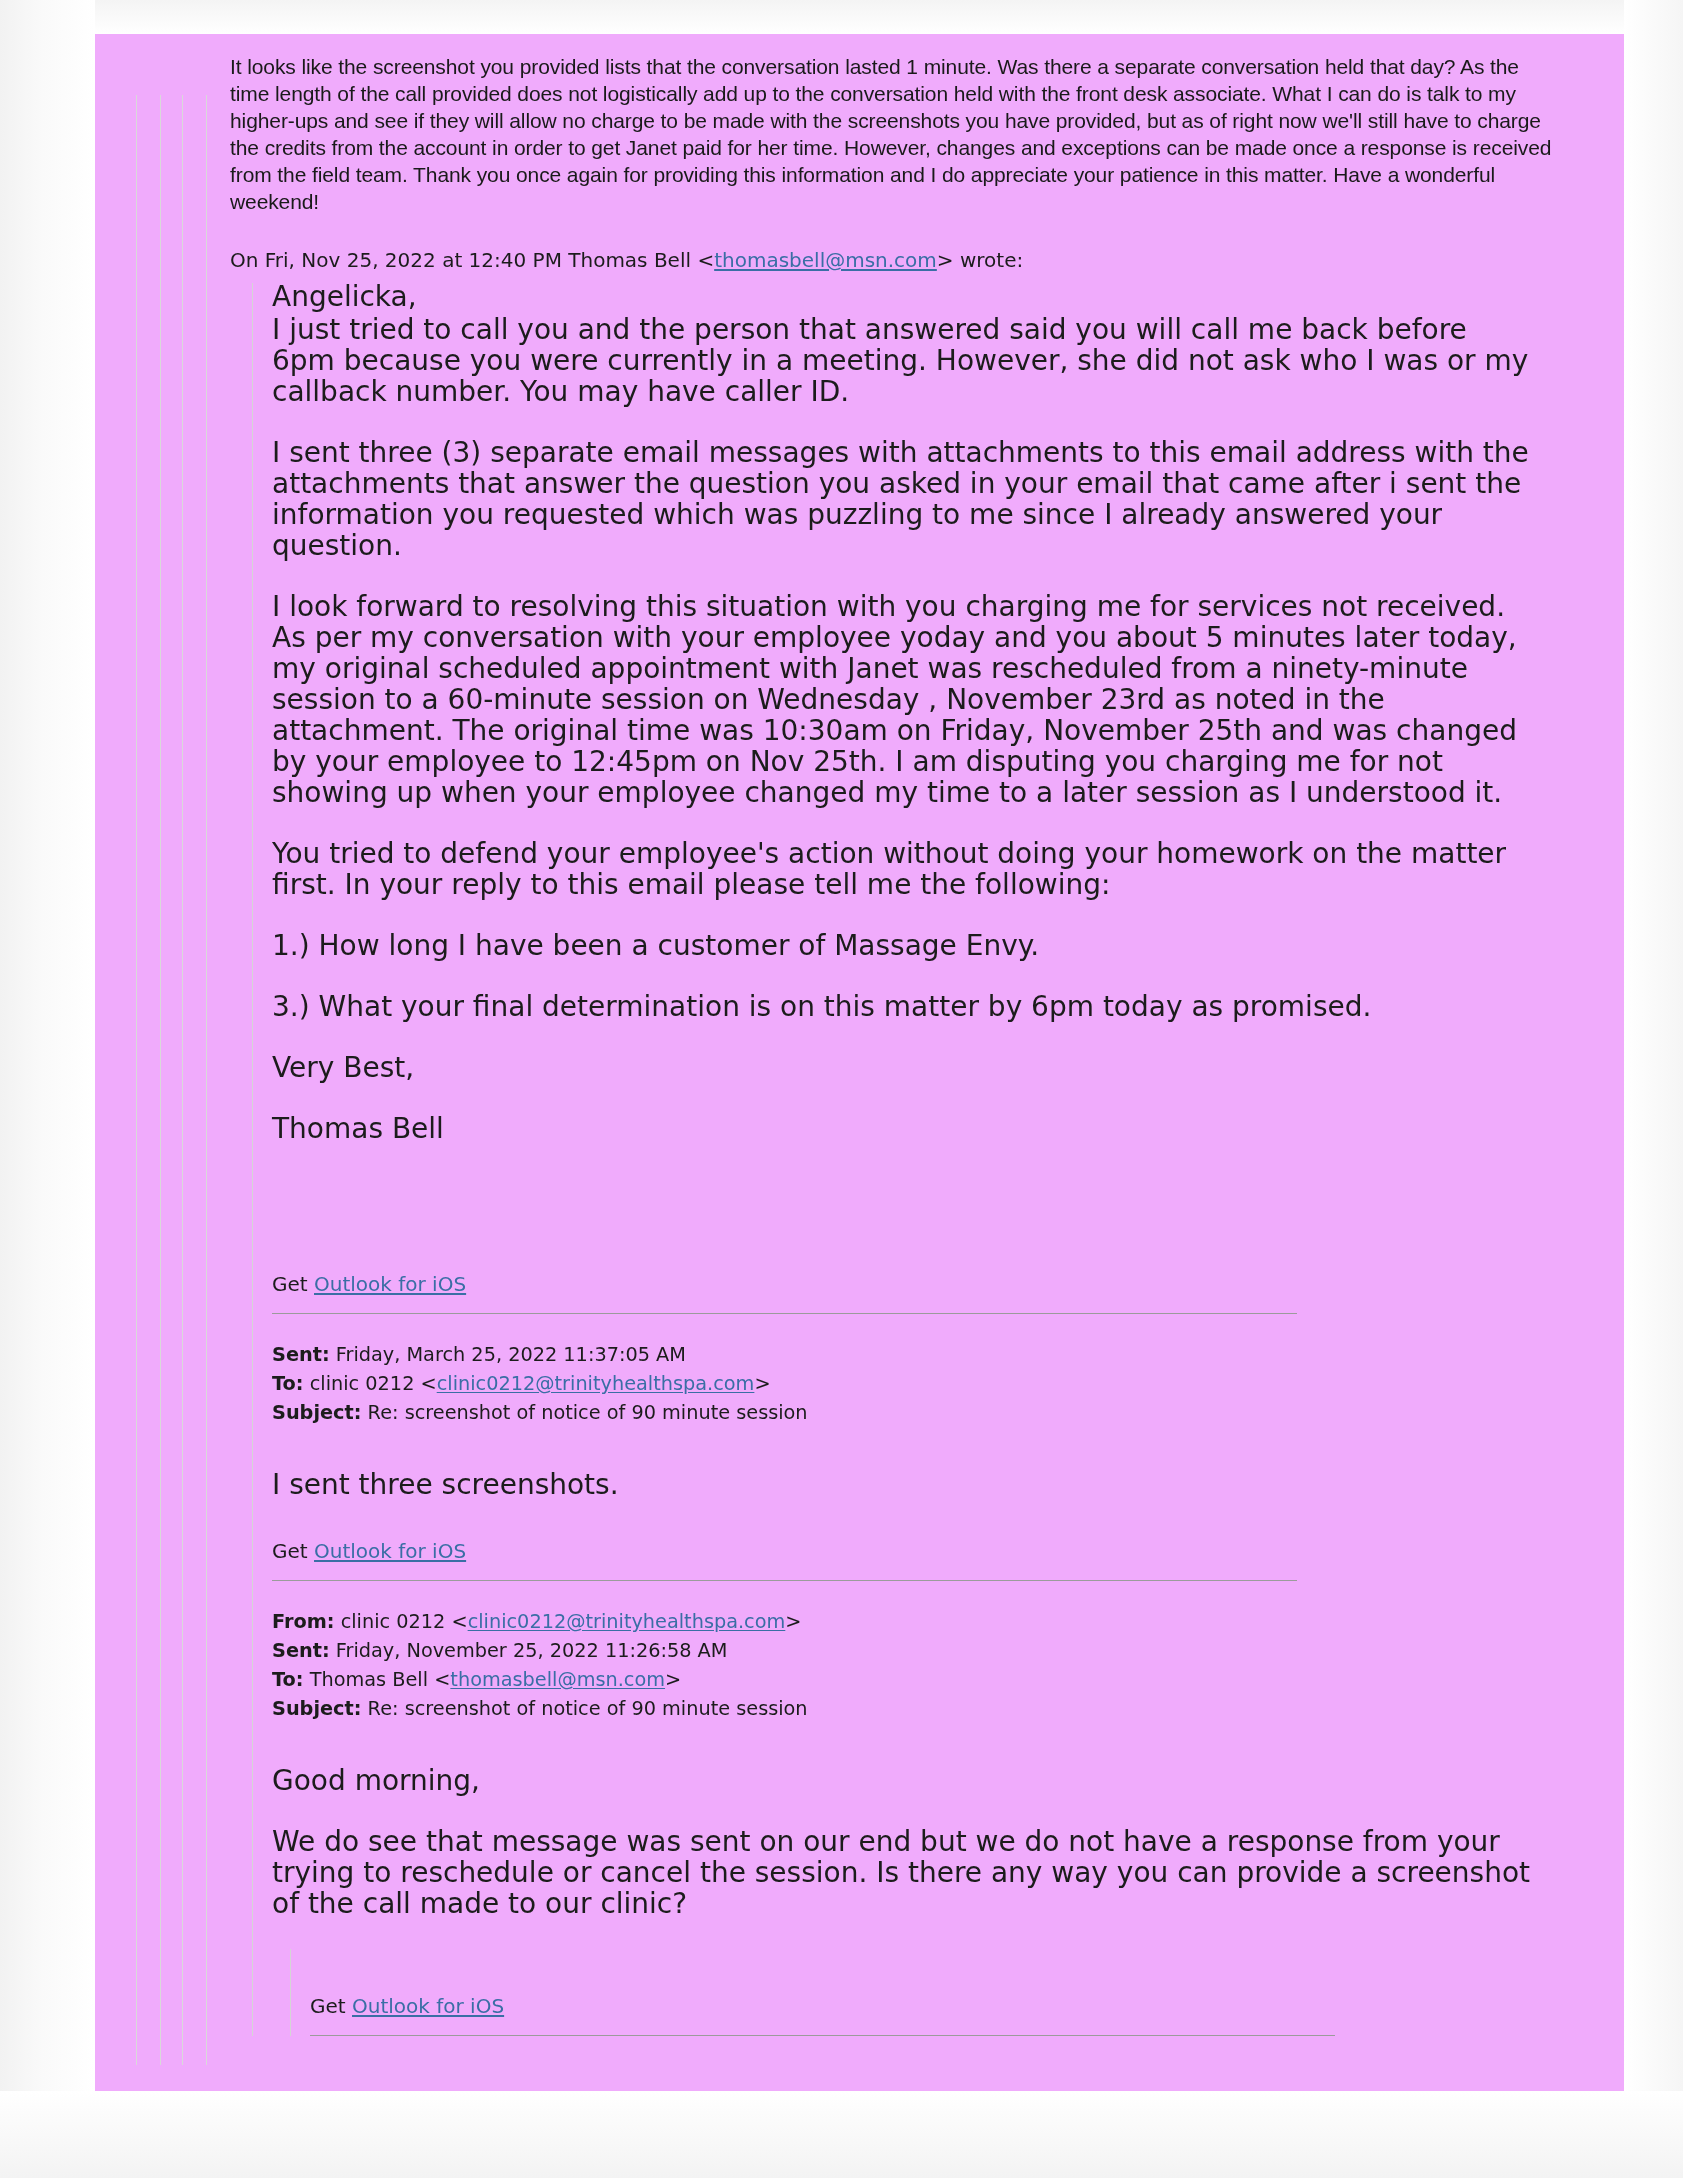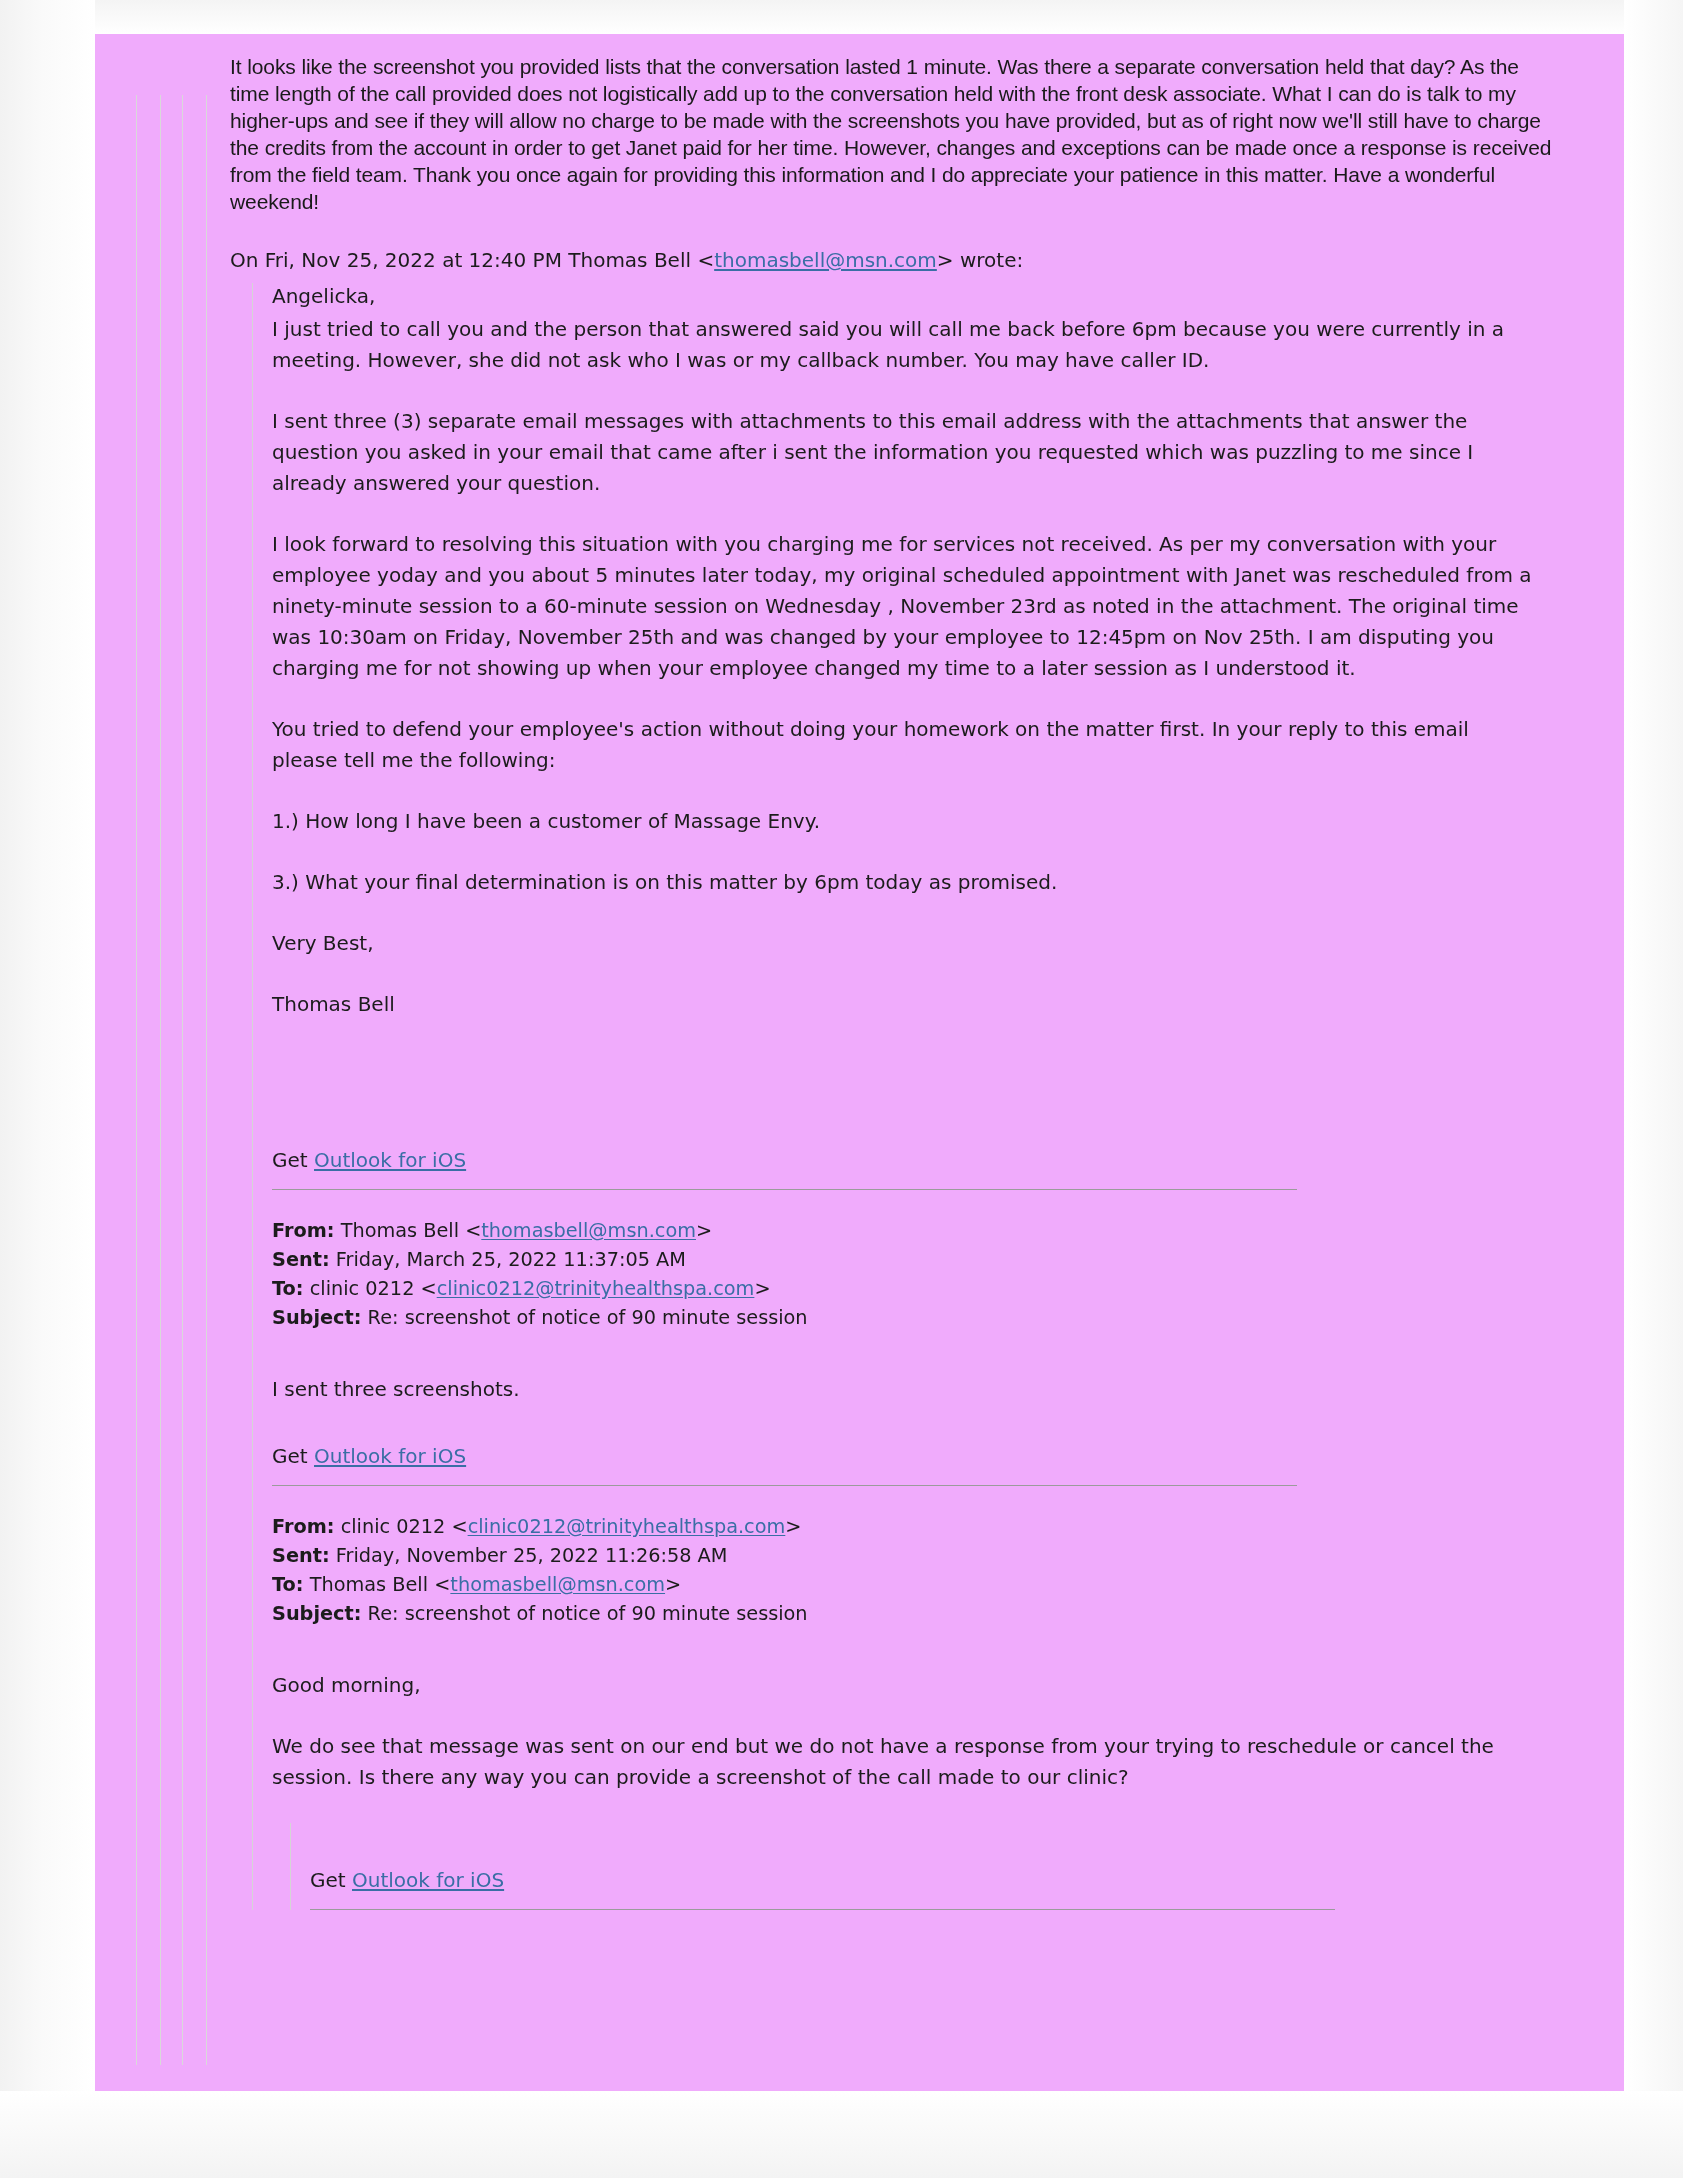--- a/index.html
+++ b/index.html
@@ -112,21 +112,21 @@
     content: "";
     position: absolute;
     left: 0; top: 0; bottom: 0;
     width: 1px;
     background: #d5d5d5;
   }
 
   .p {
     margin: 0 0 30px 0;
     font-family: "DejaVu Sans", sans-serif;
-    font-size: 20px;
+    font-size: 28px;
     line-height: 31px;
     color: #1c1c1c;
     max-width: 1265px;
   }
   .p.salutation { margin-bottom: 2px; }
   .p.gap-sm { margin-bottom: 36px; }
 
   .spacer-lg { height: 95px; }
   .spacer-md { height: 42px; }
 
@@ -201,24 +201,20 @@
       <div class="spacer-lg"></div>
 
       <div class="outlook-line">
         <span>Get </span><a class="lnk" href="#">Outlook for iOS</a>
       </div>
 
       <hr class="divider">
 
       <div class="hdr-table">
         <div class="hdr-row">
-          <b>From:</b>
-          <span>Thomas Bell &lt;</span><a class="lnk" href="#">thomasbell@msn.com</a><span class="angle">&gt;</span>
-        </div>
-        <div class="hdr-row">
           <b>Sent:</b>
           <span>Friday, March 25, 2022 11:37:05 AM</span>
         </div>
         <div class="hdr-row">
           <b>To:</b>
           <span>clinic 0212 &lt;</span><a class="lnk" href="#">clinic0212@trinityhealthspa.com</a><span class="angle">&gt;</span>
         </div>
         <div class="hdr-row">
           <b>Subject:</b>
           <span>Re: screenshot of notice of 90 minute session</span>

